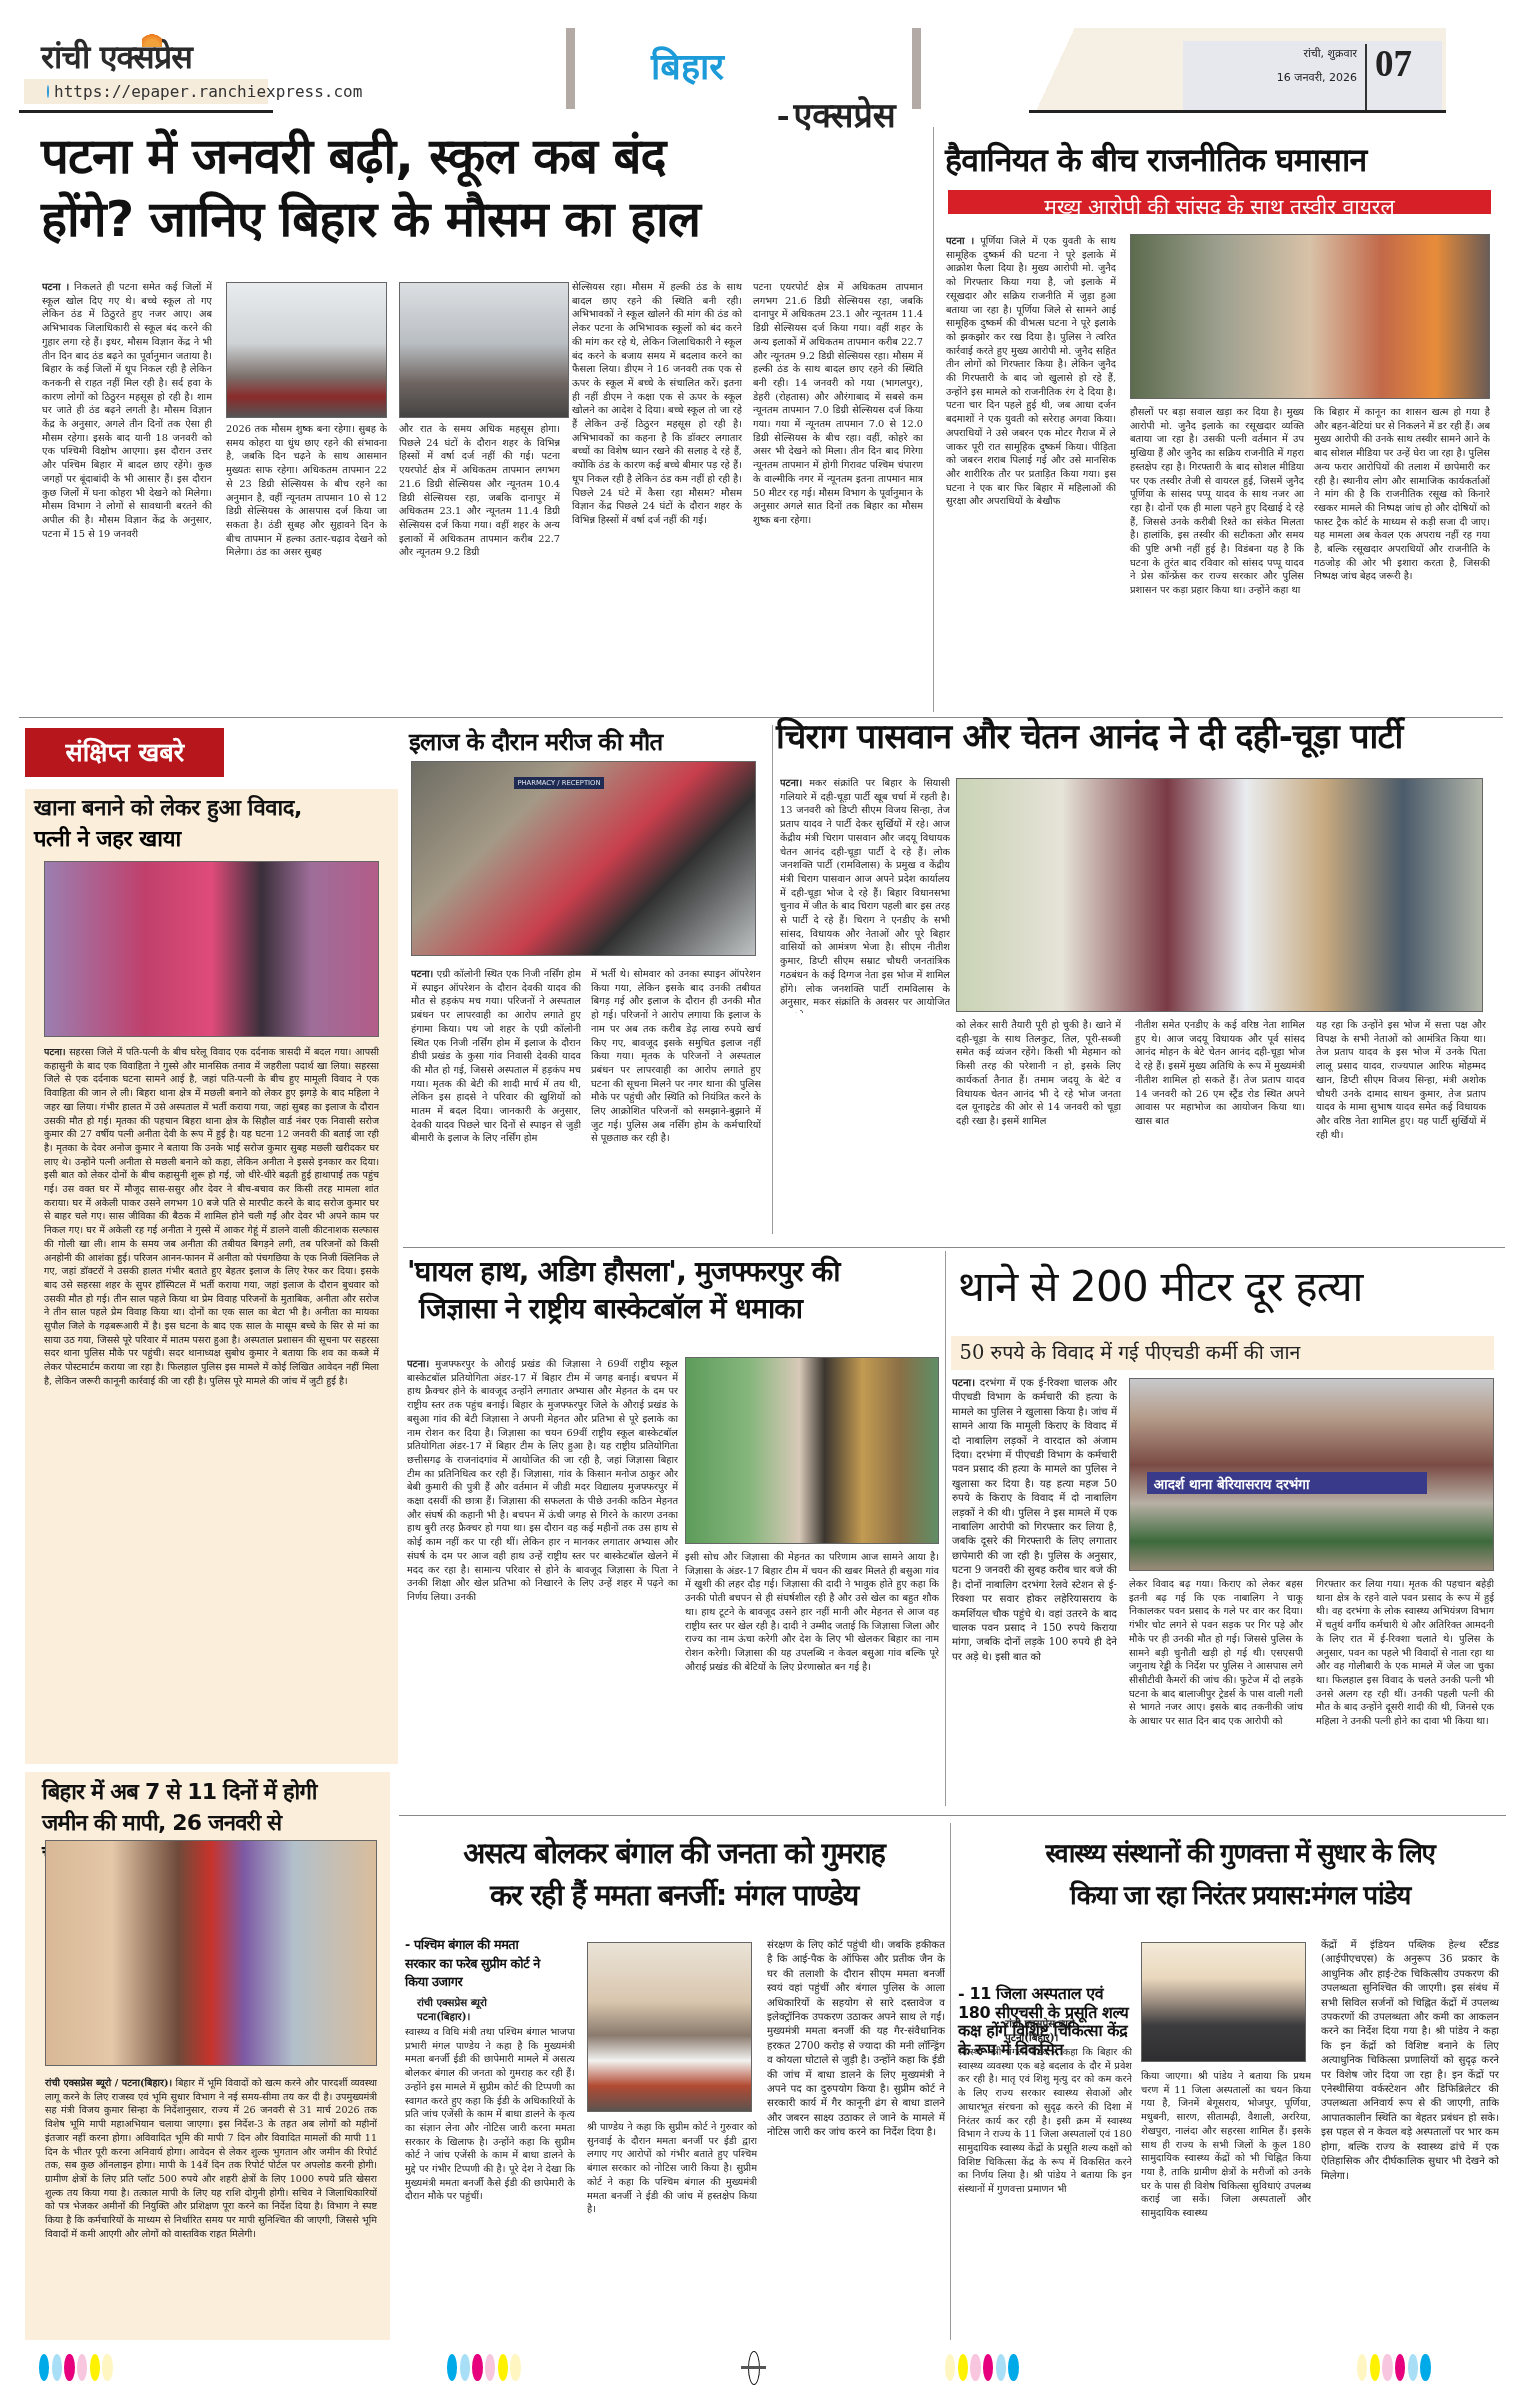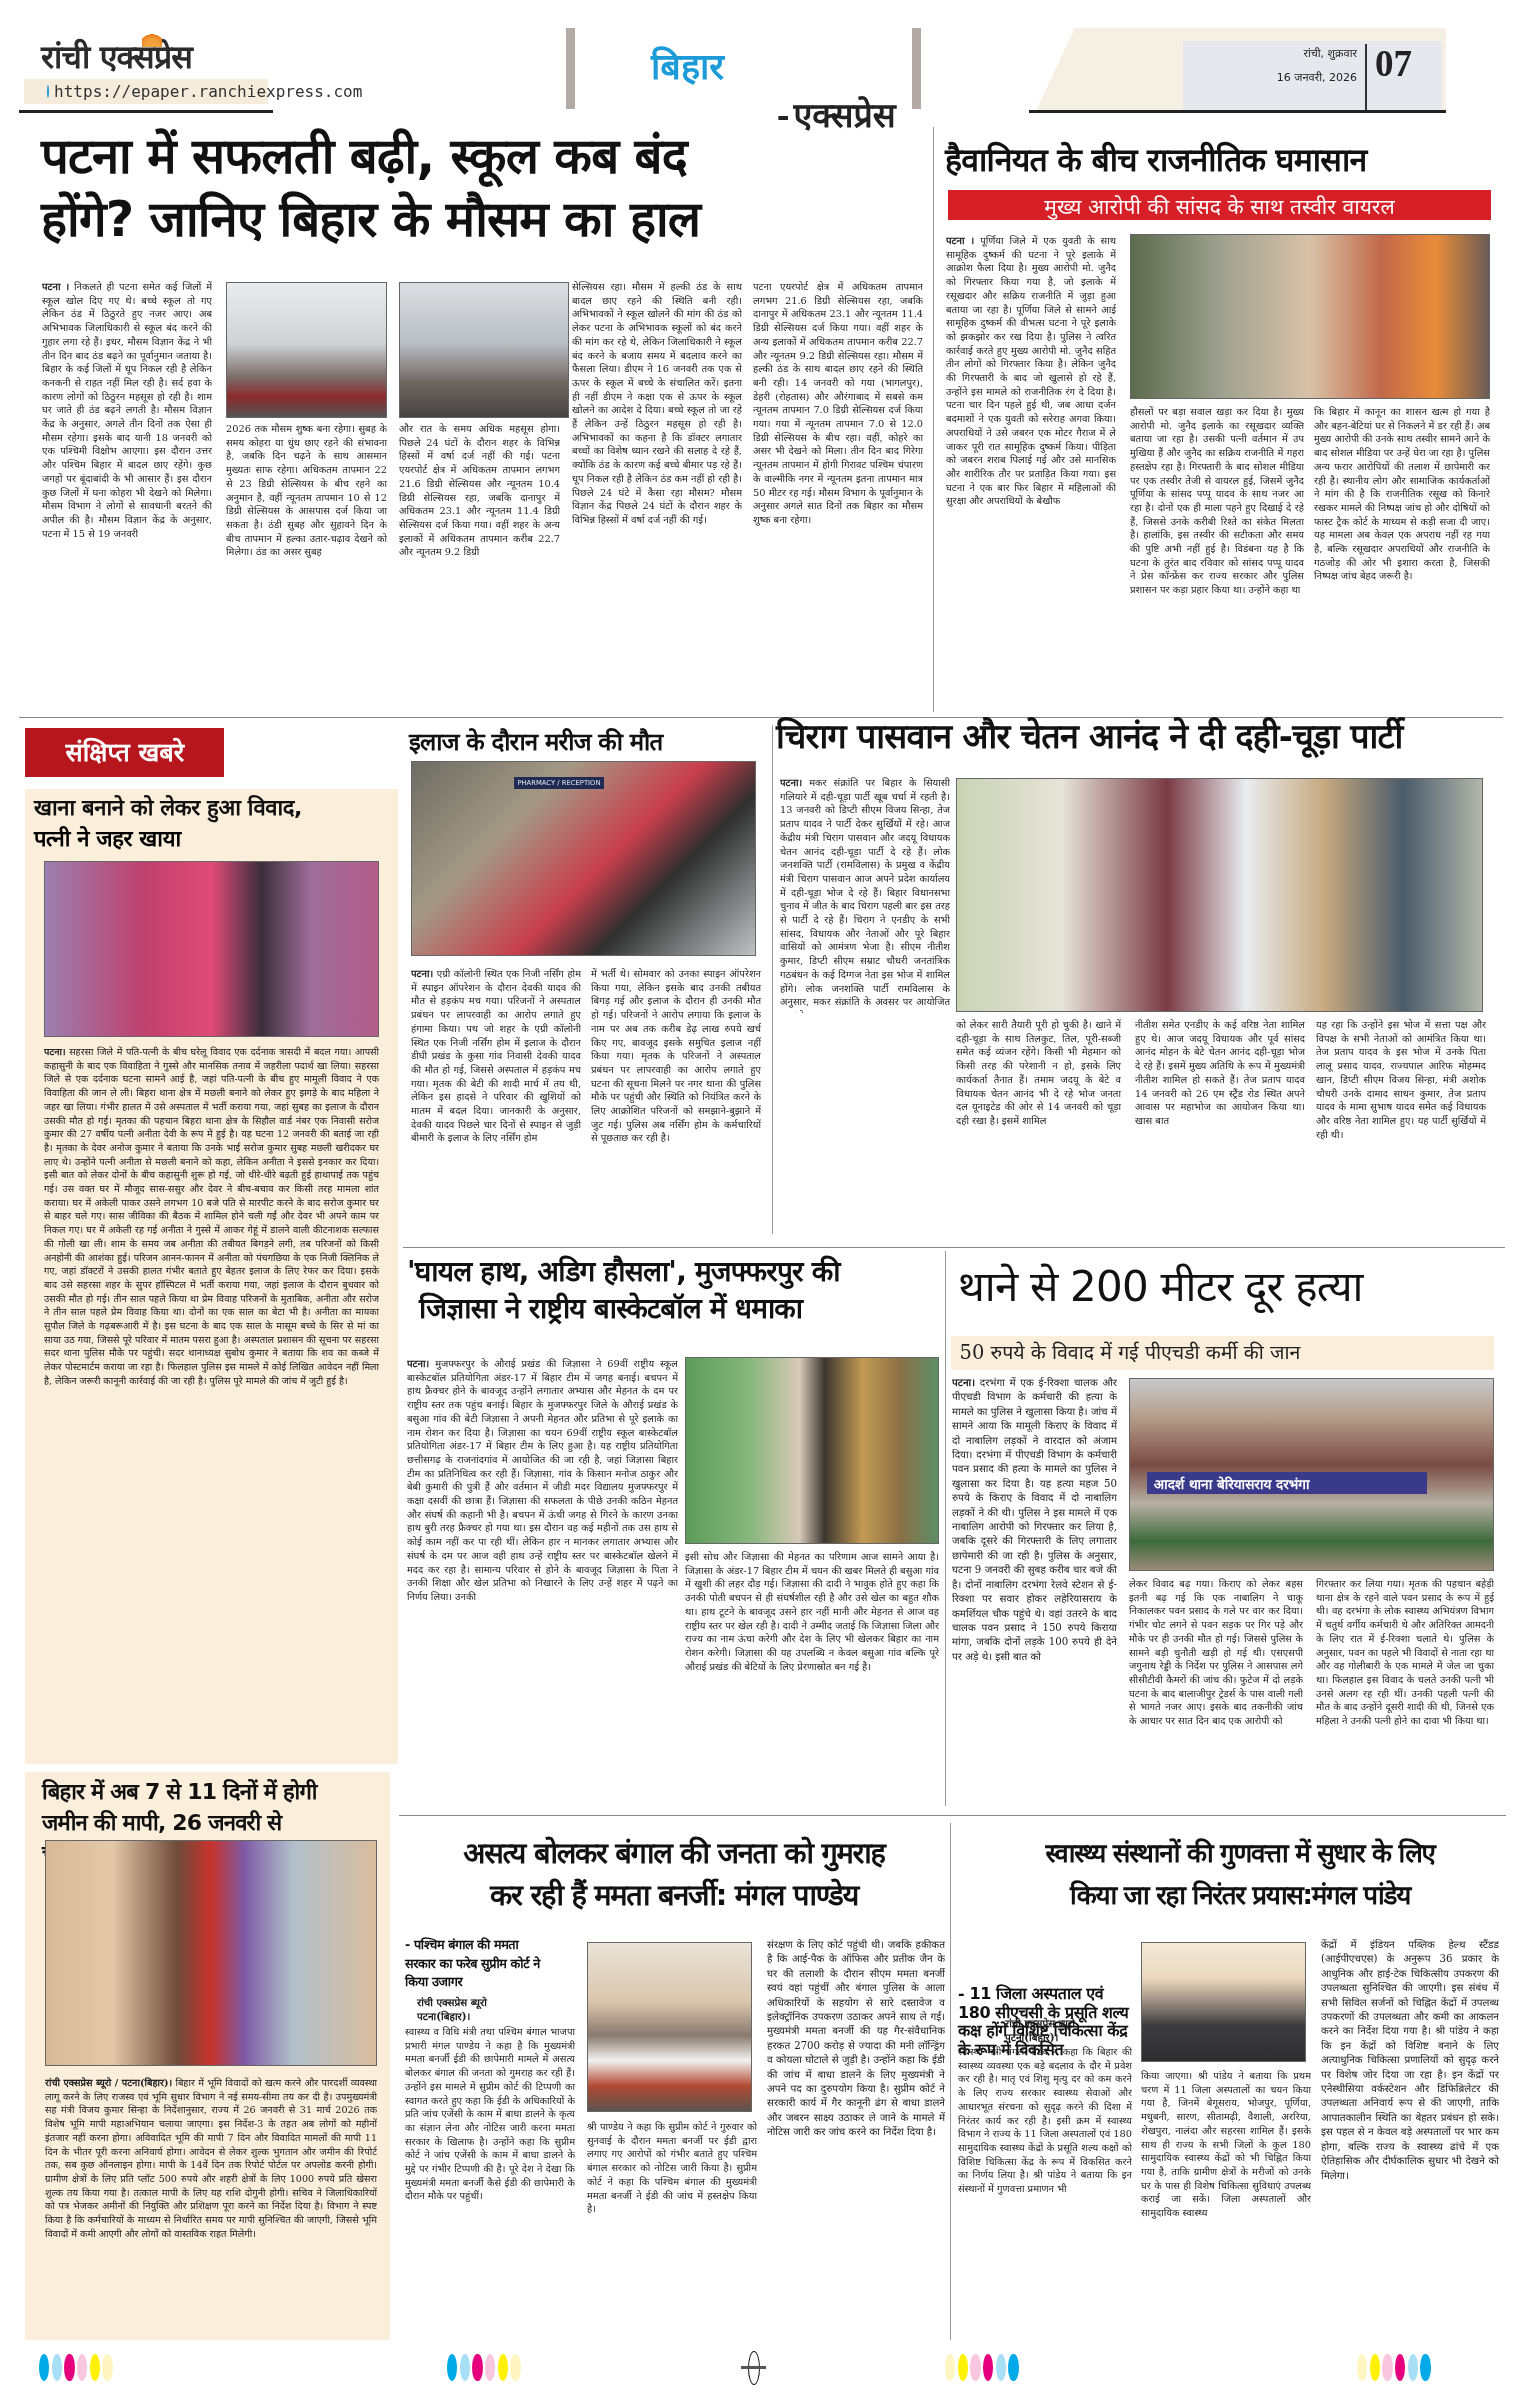--- a/index.html
+++ b/index.html
@@ -61,35 +61,35 @@
 <div class="abs date-inner"></div>
 <div class="abs date-text">
   <div>रांची, शुक्रवार</div>
   <div>16 जनवरी, 2026</div>
 </div>
 <div class="abs date-sep"></div>
 <div class="abs page-num">07</div>
 <div class="abs date-rule"></div>
 
 <div class="abs hl" style="left:41px;top:125px;width:890px;font-size:49px;line-height:63px;">
-  <div>पटना में सफलती बढ़ी, स्कूल कब बंद</div>
+  <div>पटना में जनवरी बढ़ी, स्कूल कब बंद</div>
   <div>होंगे? जानिए बिहार के मौसम का हाल</div>
 </div>
 <div class="abs body-text" style="left:42px;top:280px;width:170px;height:441px;"><b>पटना ।</b> <span>निकलते ही पटना समेत कई जिलों में स्कूल खोल दिए गए थे। बच्चे स्कूल तो गए लेकिन ठंड में ठिठुरते हुए नजर आए। अब अभिभावक जिलाधिकारी से स्कूल बंद करने की गुहार लगा रहे हैं। इधर, मौसम विज्ञान केंद्र ने भी तीन दिन बाद ठंड बढ़ने का पूर्वानुमान जताया है। बिहार के कई जिलों में धूप निकल रही है लेकिन कनकनी से राहत नहीं मिल रही है। सर्द हवा के कारण लोगों को ठिठुरन महसूस हो रही है। शाम घर जाते ही ठंड बढ़ने लगती है। मौसम विज्ञान केंद्र के अनुसार, अगले तीन दिनों तक ऐसा ही मौसम रहेगा। इसके बाद यानी 18 जनवरी को एक पश्चिमी विक्षोभ आएगा। इस दौरान उत्तर और पश्चिम बिहार में बादल छाए रहेंगे। कुछ जगहों पर बूंदाबांदी के भी आसार हैं। इस दौरान कुछ जिलों में घना कोहरा भी देखने को मिलेगा। मौसम विभाग ने लोगों से सावधानी बरतने की अपील की है। मौसम विज्ञान केंद्र के अनुसार, पटना में 15 से 19 जनवरी</span></div>
 <div class="photo" style="left:226px;top:282px;width:161px;height:136px;background:linear-gradient(180deg,#e9ecef 0%,#cfd3d6 45%,#7b6f6a 70%,#8a2b2b 85%,#555 100%);"></div>
 <div class="abs body-text" style="left:226px;top:422px;width:161px;height:280px;">2026 तक मौसम शुष्क बना रहेगा। सुबह के समय कोहरा या धुंध छाए रहने की संभावना है, जबकि दिन चढ़ने के साथ आसमान मुख्यतः साफ रहेगा। अधिकतम तापमान 22 से 23 डिग्री सेल्सियस के बीच रहने का अनुमान है, वहीं न्यूनतम तापमान 10 से 12 डिग्री सेल्सियस के आसपास दर्ज किया जा सकता है। ठंडी सुबह और सुहावने दिन के बीच तापमान में हल्का उतार-चढ़ाव देखने को मिलेगा। ठंड का असर सुबह</div>
 <div class="abs body-text" style="left:399px;top:422px;width:161px;height:280px;">और रात के समय अधिक महसूस होगा। पिछले 24 घंटों के दौरान शहर के विभिन्न हिस्सों में वर्षा दर्ज नहीं की गई। पटना एयरपोर्ट क्षेत्र में अधिकतम तापमान लगभग 21.6 डिग्री सेल्सियस और न्यूनतम 10.4 डिग्री सेल्सियस रहा, जबकि दानापुर में अधिकतम 23.1 और न्यूनतम 11.4 डिग्री सेल्सियस दर्ज किया गया। वहीं शहर के अन्य इलाकों में अधिकतम तापमान करीब 22.7 और न्यूनतम 9.2 डिग्री</div>
 <div class="abs body-text" style="left:572px;top:280px;width:170px;height:424px;">सेल्सियस रहा। मौसम में हल्की ठंड के साथ बादल छाए रहने की स्थिति बनी रही। अभिभावकों ने स्कूल खोलने की मांग की ठंड को लेकर पटना के अभिभावक स्कूलों को बंद करने की मांग कर रहे थे, लेकिन जिलाधिकारी ने स्कूल बंद करने के बजाय समय में बदलाव करने का फैसला लिया। डीएम ने 16 जनवरी तक एक से ऊपर के स्कूल में बच्चे के संचालित करें। इतना ही नहीं डीएम ने कक्षा एक से ऊपर के स्कूल खोलने का आदेश दे दिया। बच्चे स्कूल तो जा रहे हैं लेकिन उन्हें ठिठुरन महसूस हो रही है। अभिभावकों का कहना है कि डॉक्टर लगातार बच्चों का विशेष ध्यान रखने की सलाह दे रहे हैं, क्योंकि ठंड के कारण कई बच्चे बीमार पड़ रहे हैं। धूप निकल रही है लेकिन ठंड कम नहीं हो रही है। पिछले 24 घंटे में कैसा रहा मौसम? मौसम विज्ञान केंद्र पिछले 24 घंटों के दौरान शहर के विभिन्न हिस्सों में वर्षा दर्ज नहीं की गई।</div>
 <div class="abs body-text" style="left:753px;top:280px;width:170px;height:424px;">पटना एयरपोर्ट क्षेत्र में अधिकतम तापमान लगभग 21.6 डिग्री सेल्सियस रहा, जबकि दानापुर में अधिकतम 23.1 और न्यूनतम 11.4 डिग्री सेल्सियस दर्ज किया गया। वहीं शहर के अन्य इलाकों में अधिकतम तापमान करीब 22.7 और न्यूनतम 9.2 डिग्री सेल्सियस रहा। मौसम में हल्की ठंड के साथ बादल छाए रहने की स्थिति बनी रही। 14 जनवरी को गया (भागलपुर), डेहरी (रोहतास) और औरंगाबाद में सबसे कम न्यूनतम तापमान 7.0 डिग्री सेल्सियस दर्ज किया गया। गया में न्यूनतम तापमान 7.0 से 12.0 डिग्री सेल्सियस के बीच रहा। वहीं, कोहरे का असर भी देखने को मिला। तीन दिन बाद गिरेगा न्यूनतम तापमान में होगी गिरावट पश्चिम चंपारण के वाल्मीकि नगर में न्यूनतम इतना तापमान मात्र 50 मीटर रह गई। मौसम विभाग के पूर्वानुमान के अनुसार अगले सात दिनों तक बिहार का मौसम शुष्क बना रहेगा।</div>
 <div class="photo" style="left:399px;top:282px;width:170px;height:136px;background:linear-gradient(180deg,#dcdfe2 0%,#b9bec2 45%,#6e6460 75%,#444 100%);"></div>
 
 <div class="abs col-rule" style="left:933px;top:127px;height:585px;"></div>
 
 <div class="abs hl" style="left:945px;top:142px;width:577px;font-size:32px;">हैवानियत के बीच राजनीतिक घमासान</div>
-<div class="abs red-banner" style="left:948px;top:190px;width:543px;height:30px;font-size:21px;line-height:34px;">मुख्य आरोपी की सांसद के साथ तस्वीर वायरल</div>
+<div class="abs red-banner" style="left:948px;top:190px;width:543px;height:24px;font-size:21px;line-height:34px;">मुख्य आरोपी की सांसद के साथ तस्वीर वायरल</div>
 <div class="abs body-text" style="left:946px;top:234px;width:170px;height:475px;"><b>पटना ।</b> <span>पूर्णिया जिले में एक युवती के साथ सामूहिक दुष्कर्म की घटना ने पूरे इलाके में आक्रोश फैला दिया है। मुख्य आरोपी मो. जुनैद को गिरफ्तार किया गया है, जो इलाके में रसूखदार और सक्रिय राजनीति में जुड़ा हुआ बताया जा रहा है। पूर्णिया जिले से सामने आई सामूहिक दुष्कर्म की वीभत्स घटना ने पूरे इलाके को झकझोर कर रख दिया है। पुलिस ने त्वरित कार्रवाई करते हुए मुख्य आरोपी मो. जुनैद सहित तीन लोगों को गिरफ्तार किया है। लेकिन जुनैद की गिरफ्तारी के बाद जो खुलासे हो रहे हैं, उन्होंने इस मामले को राजनीतिक रंग दे दिया है। पटना चार दिन पहले हुई थी, जब आधा दर्जन बदमाशों ने एक युवती को सरेराह अगवा किया। अपराधियों ने उसे जबरन एक मोटर गैराज में ले जाकर पूरी रात सामूहिक दुष्कर्म किया। पीड़िता को जबरन शराब पिलाई गई और उसे मानसिक और शारीरिक तौर पर प्रताड़ित किया गया। इस घटना ने एक बार फिर बिहार में महिलाओं की सुरक्षा और अपराधियों के बेखौफ</span></div>
 <div class="photo" style="left:1130px;top:234px;width:360px;height:165px;background:linear-gradient(90deg,#5c6b4d 0%,#9ea08f 25%,#d8c2a8 50%,#c2694a 70%,#e88c3a 85%,#6b5c55 100%);"></div>
 <div class="abs body-text" style="left:1130px;top:405px;width:174px;height:305px;">हौसलों पर बड़ा सवाल खड़ा कर दिया है। मुख्य आरोपी मो. जुनैद इलाके का रसूखदार व्यक्ति बताया जा रहा है। उसकी पत्नी वर्तमान में उप मुखिया हैं और जुनैद का सक्रिय राजनीति में गहरा हस्तक्षेप रहा है। गिरफ्तारी के बाद सोशल मीडिया पर एक तस्वीर तेजी से वायरल हुई, जिसमें जुनैद पूर्णिया के सांसद पप्पू यादव के साथ नजर आ रहा है। दोनों एक ही माला पहने हुए दिखाई दे रहे हैं, जिससे उनके करीबी रिश्ते का संकेत मिलता है। हालांकि, इस तस्वीर की सटीकता और समय की पुष्टि अभी नहीं हुई है। विडंबना यह है कि घटना के तुरंत बाद रविवार को सांसद पप्पू यादव ने प्रेस कॉन्फ्रेंस कर राज्य सरकार और पुलिस प्रशासन पर कड़ा प्रहार किया था। उन्होंने कहा था</div>
 <div class="abs body-text" style="left:1314px;top:405px;width:176px;height:305px;">कि बिहार में कानून का शासन खत्म हो गया है और बहन-बेटियां घर से निकलने में डर रही हैं। अब मुख्य आरोपी की उनके साथ तस्वीर सामने आने के बाद सोशल मीडिया पर उन्हें घेरा जा रहा है। पुलिस अन्य फरार आरोपियों की तलाश में छापेमारी कर रही है। स्थानीय लोग और सामाजिक कार्यकर्ताओं ने मांग की है कि राजनीतिक रसूख को किनारे रखकर मामले की निष्पक्ष जांच हो और दोषियों को फास्ट ट्रैक कोर्ट के माध्यम से कड़ी सजा दी जाए। यह मामला अब केवल एक अपराध नहीं रह गया है, बल्कि रसूखदार अपराधियों और राजनीति के गठजोड़ की ओर भी इशारा करता है, जिसकी निष्पक्ष जांच बेहद जरूरी है।</div>
 
 <div class="abs h-rule" style="left:18.7px;top:717px;width:1484px;"></div>
 
 <div class="abs" style="left:25.4px;top:728px;width:199px;height:49px;background:#b7161c;color:#fff;font-family:'DejaVu Sans',sans-serif;font-weight:bold;font-size:25.4px;line-height:49px;text-align:center;">संक्षिप्त खबरे</div>
 <div class="abs cream" style="left:25.4px;top:789px;width:373px;height:975px;"></div>
 <div class="abs hl" style="left:34px;top:793px;width:356px;font-size:22px;line-height:30.5px;letter-spacing:-0.4px;">

